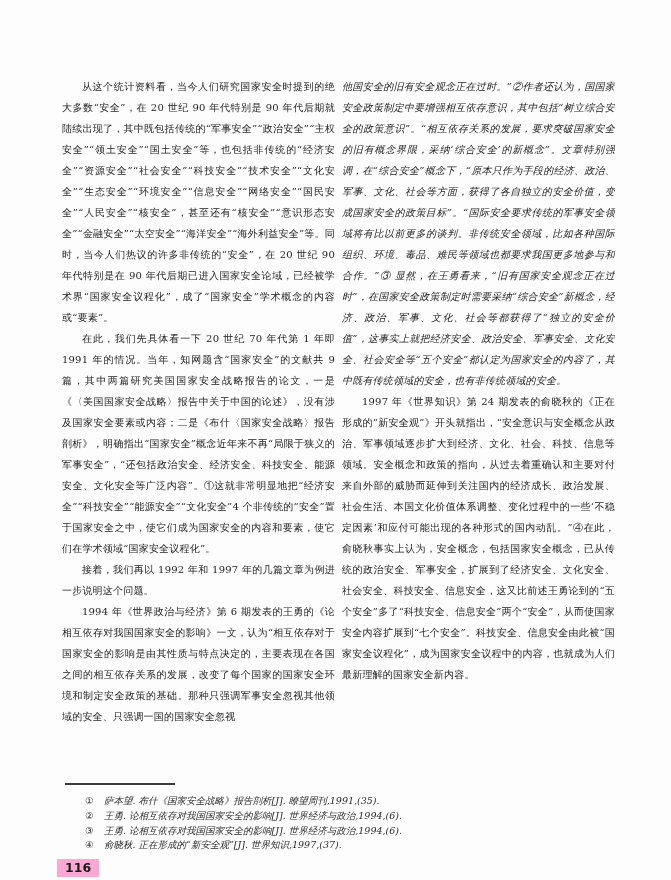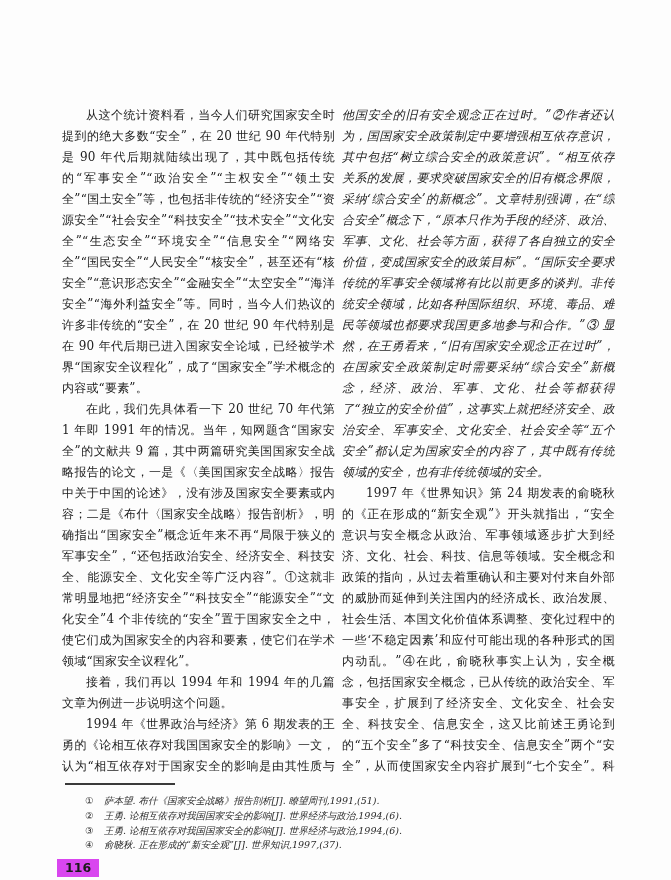--- a/index.html
+++ b/index.html
@@ -26,24 +26,23 @@
     height: 698px;
     display: flex;
     gap: 7px;
     overflow: hidden;
   }
   .col {
     width: 273px;
     height: 100%;
     overflow: hidden;
     text-align: justify;
-    font-size: 12px;
+    font-size: 10px;
     line-height: 21px;
     letter-spacing: 0.2px;
-    margin-top: 29px;
   }
   .col p {
     margin: 0;
     text-indent: 2em;
   }
   .col p.no-indent {
     text-indent: 0;
     font-style: italic;
   }
   .col p.heading {
@@ -79,57 +78,57 @@
     text-align: left;
   }
   .fn-text {
     flex: 1 1 auto;
     text-align: left;
   }
   .page-number {
     position: absolute;
     left: 57px;
     top: 859px;
-    background: #d946ef;
+    background: #f9a8d4;
     color: #1a1a1a;
     font-family: "DejaVu Sans", "Liberation Sans", sans-serif;
     font-weight: bold;
     font-size: 12.5px;
     line-height: 16px;
     padding: 1px 8px;
   }
 </style>
 </head>
 <body>
 
 <div class="page">
 
   <div class="content">
 
     <div class="col">
       <p>从这个统计资料看，当今人们研究国家安全时提到的绝大多数“安全”，在 20 世纪 90 年代特别是 90 年代后期就陆续出现了，其中既包括传统的“军事安全”“政治安全”“主权安全”“领土安全”“国土安全”等，也包括非传统的“经济安全”“资源安全”“社会安全”“科技安全”“技术安全”“文化安全”“生态安全”“环境安全”“信息安全”“网络安全”“国民安全”“人民安全”“核安全”，甚至还有“核安全”“意识形态安全”“金融安全”“太空安全”“海洋安全”“海外利益安全”等。同时，当今人们热议的许多非传统的“安全”，在 20 世纪 90 年代特别是在 90 年代后期已进入国家安全论域，已经被学术界“国家安全议程化”，成了“国家安全”学术概念的内容或“要素”。</p>
       <p>在此，我们先具体看一下 20 世纪 70 年代第 1 年即 1991 年的情况。当年，知网题含“国家安全”的文献共 9 篇，其中两篇研究美国国家安全战略报告的论文，一是《〈美国国家安全战略〉报告中关于中国的论述》，没有涉及国家安全要素或内容；二是《布什〈国家安全战略〉报告剖析》，明确指出“国家安全”概念近年来不再“局限于狭义的军事安全”，“还包括政治安全、经济安全、科技安全、能源安全、文化安全等广泛内容”。①这就非常明显地把“经济安全”“科技安全”“能源安全”“文化安全”4 个非传统的“安全”置于国家安全之中，使它们成为国家安全的内容和要素，使它们在学术领域“国家安全议程化”。</p>
-      <p>接着，我们再以 1994 年和 1994 年的几篇文章为例进一步说明这个问题。</p>
+      <p>接着，我们再以 1992 年和 1997 年的几篇文章为例进一步说明这个问题。</p>
       <p>1994 年《世界政治与经济》第 6 期发表的王勇的《论相互依存对我国国家安全的影响》一文，认为“相互依存对于国家安全的影响是由其性质与特点决定的，主要表现在各国之间的相互依存关系的发展，改变了每个国家的国家安全环境和制定安全政策的基础。那种只强调军事安全忽视其他领域的安全、只强调一国的国家安全忽视</p>
     </div>
 
     <div class="col">
       <p class="no-indent">他国安全的旧有安全观念正在过时。”②作者还认为，国国家安全政策制定中要增强相互依存意识，其中包括“树立综合安全的政策意识”。“相互依存关系的发展，要求突破国家安全的旧有概念界限，采纳‘综合安全’的新概念”。文章特别强调，在“综合安全”概念下，“原本只作为手段的经济、政治、军事、文化、社会等方面，获得了各自独立的安全价值，变成国家安全的政策目标”。“国际安全要求传统的军事安全领域将有比以前更多的谈判。非传统安全领域，比如各种国际组织、环境、毒品、难民等领域也都要求我国更多地参与和合作。”③ 显然，在王勇看来，“旧有国家安全观念正在过时”，在国家安全政策制定时需要采纳“综合安全”新概念，经济、政治、军事、文化、社会等都获得了“独立的安全价值”，这事实上就把经济安全、政治安全、军事安全、文化安全、社会安全等“五个安全”都认定为国家安全的内容了，其中既有传统领域的安全，也有非传统领域的安全。</p>
       <p>1997 年《世界知识》第 24 期发表的俞晓秋的《正在形成的“新安全观”》开头就指出，“安全意识与安全概念从政治、军事领域逐步扩大到经济、文化、社会、科技、信息等领域。安全概念和政策的指向，从过去着重确认和主要对付来自外部的威胁而延伸到关注国内的经济成长、政治发展、社会生活、本国文化价值体系调整、变化过程中的一些‘不稳定因素’和应付可能出现的各种形式的国内动乱。”④在此，俞晓秋事实上认为，安全概念，包括国家安全概念，已从传统的政治安全、军事安全，扩展到了经济安全、文化安全、社会安全、科技安全、信息安全，这又比前述王勇论到的“五个安全”多了“科技安全、信息安全”两个“安全”，从而使国家安全内容扩展到“七个安全”。科技安全、信息安全由此被“国家安全议程化”，成为国家安全议程中的内容，也就成为人们最新理解的国家安全新内容。</p>
 
     </div>
 
   </div>
 
   <div class="footnotes">
     <div class="fn-rule"></div>
 
     <div class="fn">
       <span class="fn-marker">①</span>
-      <span class="fn-text">萨本望. 布什《国家安全战略》报告剖析[J]. 瞭望周刊,1991,(51).</span>
+      <span class="fn-text">萨本望. 布什《国家安全战略》报告剖析[J]. 瞭望周刊,1991,(35).</span>
     </div>
     <div class="fn">
       <span class="fn-marker">②</span>
       <span class="fn-text">王勇. 论相互依存对我国国家安全的影响[J]. 世界经济与政治,1994,(6).</span>
     </div>
     <div class="fn">
       <span class="fn-marker">③</span>
       <span class="fn-text">王勇. 论相互依存对我国国家安全的影响[J]. 世界经济与政治,1994,(6).</span>
     </div>
     <div class="fn">

